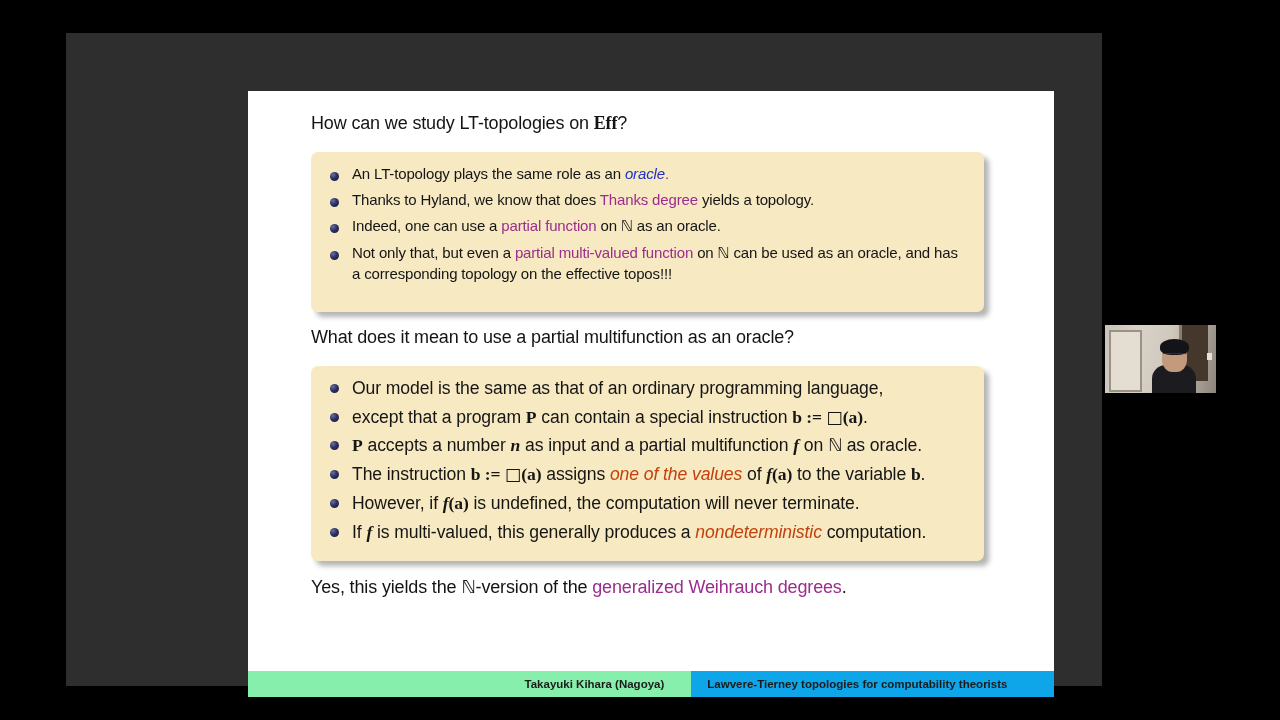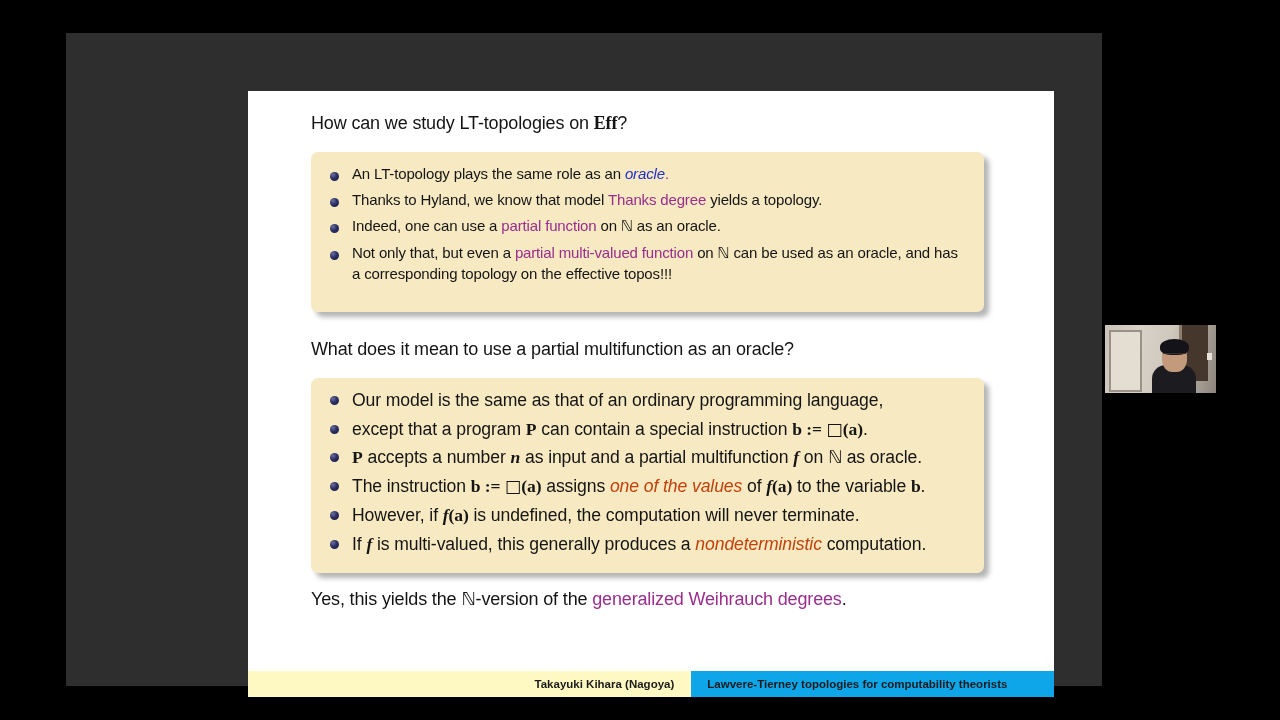--- a/index.html
+++ b/index.html
@@ -49,21 +49,21 @@
   }
 
   .lead-line {
     font-size: 18px;
     color: #141414;
     line-height: 1.30;
     letter-spacing: -0.15px;
     margin: 0;
   }
   .lead-line.first { margin-top: 7px; }
-  .lead-line.mid   { margin-top: 26px; }
+  .lead-line.mid   { margin-top: 14px; }
   .lead-line.last  { margin-top: 14px; }
 
   
   .block {
     position: relative;
     margin-top: 17px;
     margin-right: 52px;
     background: #f7e9c1;
     border-radius: 7px;
     padding: 12px 16px 13px 16px;
@@ -131,23 +131,23 @@
     font-weight: bold;
     color: #1b1b1b;
   }
   .foot-seg {
     display: flex;
     align-items: center;
     white-space: nowrap;
   }
   #foot-author {
     width: 55%;
-    background: #fef9c3;
+    background: #86efac;
     justify-content: flex-end;
-    padding-right: 17px;
+    padding-right: 27px;
     box-sizing: border-box;
   }
   #foot-title {
     flex: 1;
     background: #0ea5e9;
     justify-content: flex-start;
     padding-left: 16px;
     box-sizing: border-box;
   }
 
@@ -223,21 +223,21 @@
 
   <div id="slide">
 
     <div id="slide-body">
 
       <p class="lead-line first"><span>How can we study LT-topologies on </span><span class="bser">Eff</span><span>?</span></p>
 
       <div class="block block-1">
         <ul class="bullets">
             <li><span class="bul"></span><span>An LT-topology plays the same role as an </span><span class="blue-i">oracle</span><span class="purple">.</span></li>
-            <li><span class="bul"></span><span>Thanks to Hyland, we know that model </span><span class="purple">Thanks degree</span><span> yields a topology.</span></li>
+            <li><span class="bul"></span><span>Thanks to Hyland, we know that does </span><span class="purple">Thanks degree</span><span> yields a topology.</span></li>
             <li><span class="bul"></span><span>Indeed, one can use a </span><span class="purple">partial function</span><span> on </span><span class="bb">ℕ</span><span> as an oracle.</span></li>
             <li><span class="bul"></span><span>Not only that, but even a </span><span class="purple">partial multi-valued function</span><span> on </span><span class="bb">ℕ</span><span> can be used as an oracle, and has a corresponding topology on the effective topos!!!</span></li>
           </ul>
       </div>
 
       <p class="lead-line mid">What does it mean to use a partial multifunction as an oracle?</p>
 
       <div class="block block-2">
         <ul class="bullets">
             <li><span class="bul"></span><span>Our model is the same as that of an ordinary programming language,</span></li>

